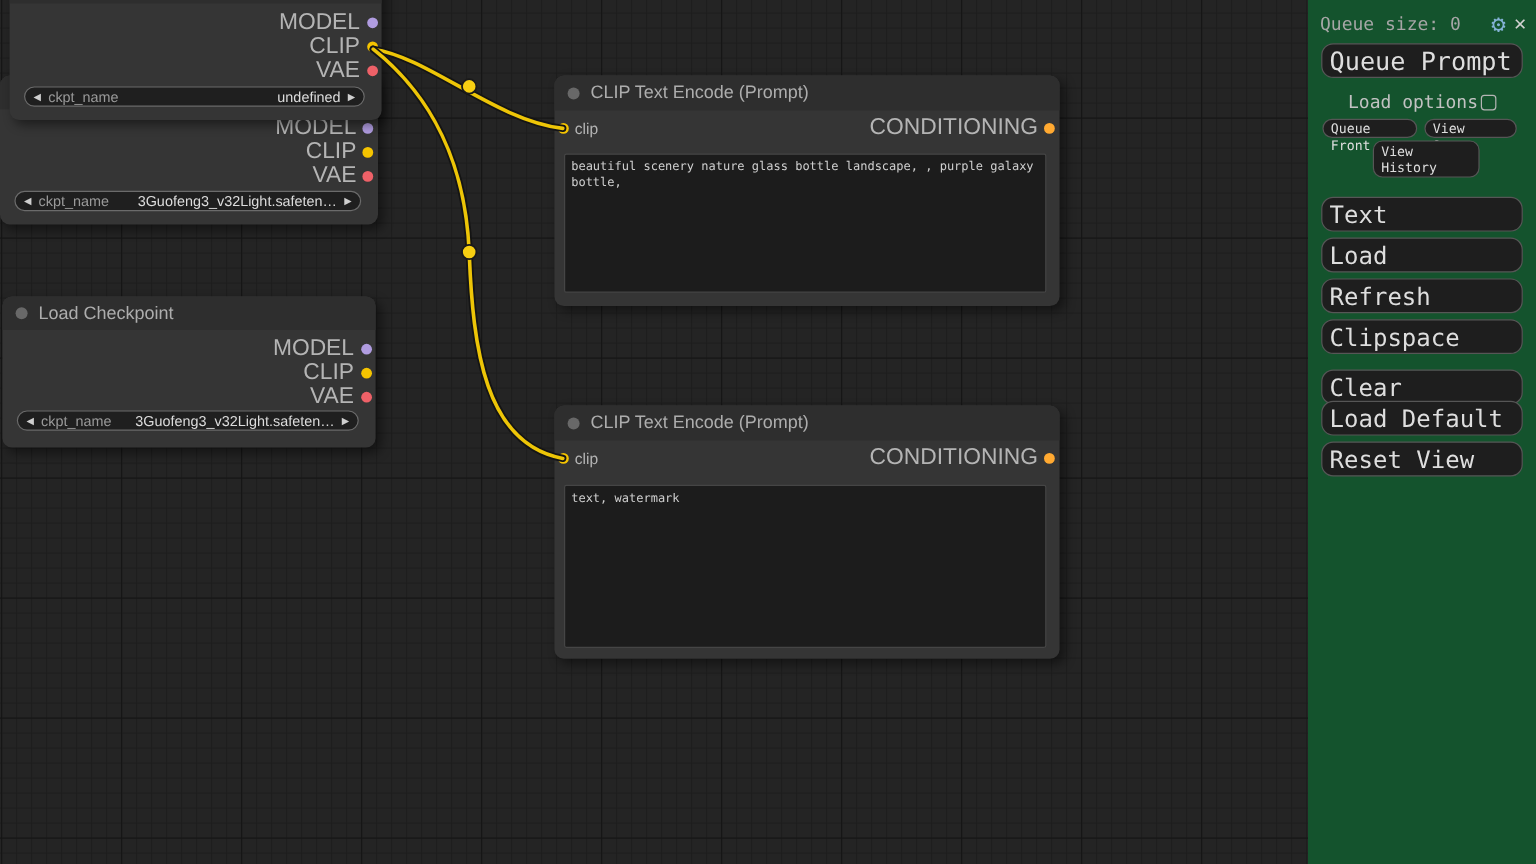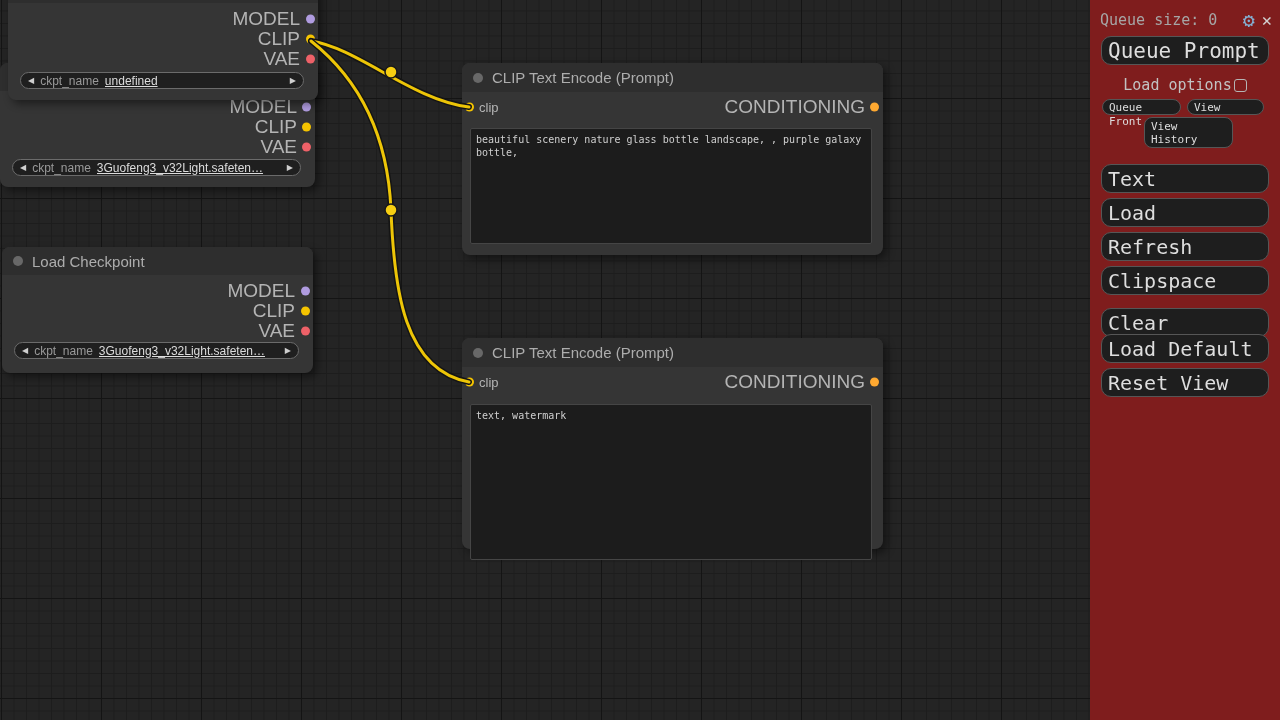--- a/index.html
+++ b/index.html
@@ -36,33 +36,33 @@
   .dot.clip{background:#f5c400;}
   .dot.vae{background:#ee6168;}
   .dot.cond{background:#ffa931;}
 
   .widget-combo{position:absolute;left:12px;right:14px;height:17px;
     background:#1f1f1f;border:1px solid #6b6b6b;border-radius:9px;
     display:flex;align-items:center;padding:0 7px;gap:6px;
     font-size:12px;color:#9a9a9a;}
   .widget-combo .arrow{font-size:8px;color:#cfcfcf;flex:0 0 auto;line-height:1;}
   .widget-combo .wname{flex:0 0 auto;}
-  .widget-combo .wvalue{flex:1 1 auto;color:#dcdcdc;
-    white-space:nowrap;overflow:hidden;text-overflow:ellipsis;text-decoration:underline;}
+  .widget-combo .wvalue{flex:1 1 auto;text-align:right;color:#dcdcdc;
+    white-space:nowrap;overflow:hidden;text-overflow:ellipsis;}
 
   .io-row{position:relative;height:30px;}
   .prompt-area{position:absolute;background:#1c1c1c;border:1px solid #454545;border-radius:2px;
     color:#cfcfcf;font-family:"DejaVu Sans Mono",monospace;font-size:10px;line-height:13px;
     padding:4px 5px;resize:none;white-space:pre-wrap;overflow:hidden;}
 
   
   svg.links{position:absolute;left:0;top:0;width:1280px;height:720px;z-index:3;pointer-events:none;}
 
   
-  .panel{position:absolute;left:1090px;top:0;width:190px;height:720px;background:#7f1d1d;z-index:5;
+  .panel{position:absolute;left:1090px;top:0;width:190px;height:720px;background:#14532d;z-index:5;
     font-family:"DejaVu Sans Mono",monospace;color:#c8c8c8;}
   .panel-header{position:absolute;left:10px;top:8px;right:8px;height:24px;
     display:flex;align-items:center;gap:7px;}
   .queue-size{font-size:15px;color:#a6a6a6;flex:1 1 auto;}
   .gear{font-size:20px;color:#84b2d6;cursor:pointer;line-height:1;}
   .close-x{font-size:17px;color:#d2d2d2;cursor:pointer;line-height:1;}
   .btn{display:block;position:absolute;background:#1e1e1e;border:1px solid #565656;
     border-radius:10px;color:#dedede;text-align:left;cursor:pointer;
     font-family:"DejaVu Sans Mono",monospace;}
   .btn-big{left:11px;width:168px;height:29px;font-size:20px;line-height:27px;}
@@ -177,21 +177,21 @@
     <div class="node-title" style="height:29px;">
       <span class="title-dot"></span>
       <span>CLIP Text Encode (Prompt)</span>
     </div>
     <div class="io-row">
       <span class="dot in clip"></span>
       <span class="slot-label-in">clip</span>
       <span class="slot-label-out">CONDITIONING</span>
       <span class="dot out cond" style="right:4px;"></span>
     </div>
-    <textarea class="prompt-area" style="left: 8px; top: 66px; width: 402px; height: 156px;">text, watermark</textarea>
+    <textarea class="prompt-area" style="left: 8px; top: 66px; width: 402px; height: 136px;">text, watermark</textarea>
   </div>
 
 </div>
 
 <div class="panel">
   <div class="panel-header">
     <span class="queue-size">Queue size: 0</span>
     <span class="gear">⚙</span>
     <span class="close-x">✕</span>
   </div>

